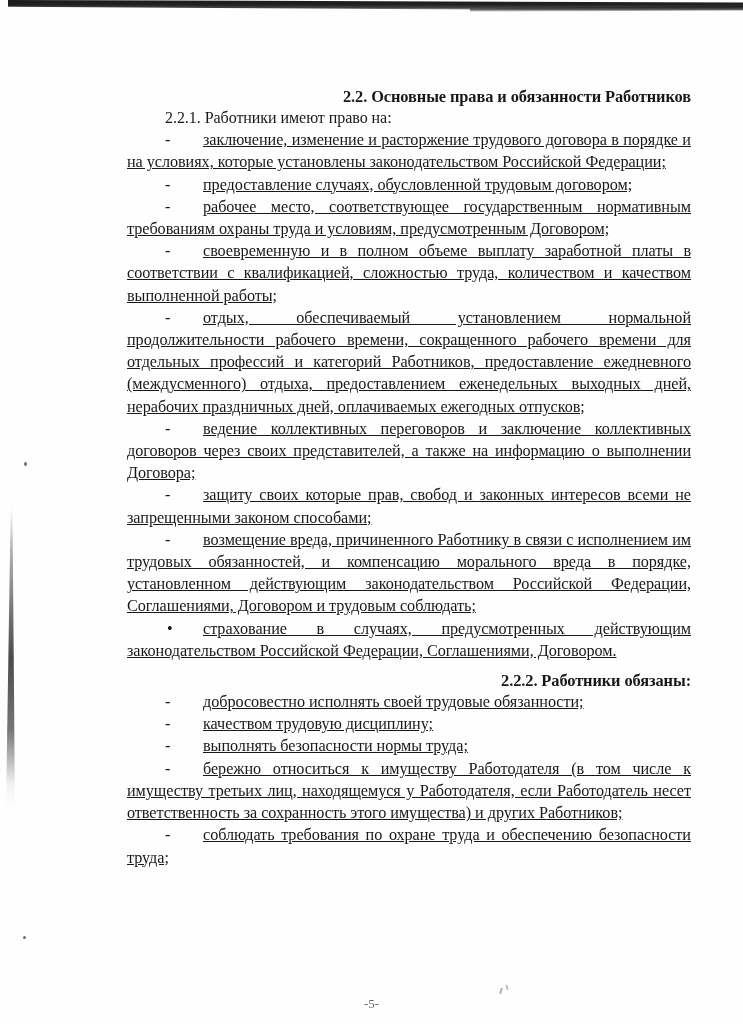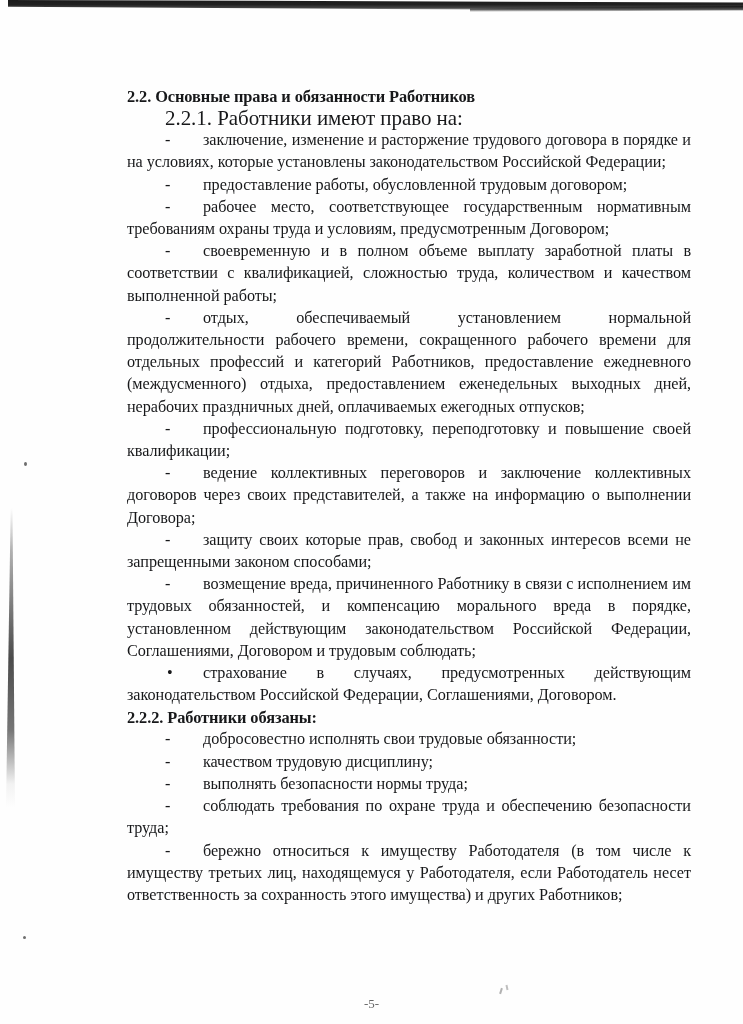--- a/index.html
+++ b/index.html
@@ -72,45 +72,46 @@
     position: absolute;
     left: 127px;
     top: 86px;
     width: 564px;
     color: #17181a;
   }
   h2.heading {
     margin: 0;
     font-size: 16.4px;
     font-weight: bold;
-    text-align: left;
+    text-align: right;
     line-height: 21px;
     letter-spacing: -0.1px;
   }
   h2.heading.sub {
-    margin-top: 1px;
+    margin-top: 8px;
   }
   p.para {
     margin: 0;
-    font-size: 21px;
+    font-size: 16px;
     line-height: 22.2px;
     text-align: justify;
     text-justify: inter-word;
     text-indent: 38px;
     letter-spacing: -0.05px;
   }
   
   p.bullet {
     margin: 0;
     font-size: 16.2px;
     line-height: 22.2px;
     text-align: justify;
     text-justify: inter-word;
     padding-left: 0;
     letter-spacing: -0.05px;
+    text-decoration: underline;
   }
   p.bullet .marker {
     display: inline-block;
     width: 38px;
     text-indent: 38px;
   }
   p.bullet .marker.dot {
     text-indent: 40px;
   }
   p.bullet .gap {
@@ -145,38 +146,37 @@
   <div class="speck s4"></div>
 
   <div class="content">
 
     <h2 class="heading">2.2. Основные права и обязанности Работников</h2>
 
     <p class="para">2.2.1. Работники имеют право на:</p>
 
     <div id="rights-list">
         <p class="bullet"><span class="marker">-</span><span class="gap">&nbsp;</span><span class="body">заключение, изменение и расторжение трудового договора в порядке и на условиях, которые установлены законодательством Российской Федерации;</span></p>
-        <p class="bullet"><span class="marker">-</span><span class="gap">&nbsp;</span><span class="body">предоставление работы, обусловленной трудовым договором;</span></p>
+        <p class="bullet"><span class="marker">-</span><span class="gap">&nbsp;</span><span class="body">предоставление случаях, обусловленной трудовым договором;</span></p>
         <p class="bullet"><span class="marker">-</span><span class="gap">&nbsp;</span><span class="body">рабочее место, соответствующее государственным нормативным требованиям охраны труда и условиям, предусмотренным Договором;</span></p>
         <p class="bullet"><span class="marker">-</span><span class="gap">&nbsp;</span><span class="body">своевременную и в полном объеме выплату заработной платы в соответствии с квалификацией, сложностью труда, количеством и качеством выполненной работы;</span></p>
         <p class="bullet"><span class="marker">-</span><span class="gap">&nbsp;</span><span class="body">отдых, обеспечиваемый установлением нормальной продолжительности рабочего времени, сокращенного рабочего времени для отдельных профессий и категорий Работников, предоставление ежедневного (междусменного) отдыха, предоставлением еженедельных выходных дней, нерабочих праздничных дней, оплачиваемых ежегодных отпусков;</span></p>
-        <p class="bullet"><span class="marker">-</span><span class="gap">&nbsp;</span><span class="body">профессиональную подготовку, переподготовку и повышение своей квалификации;</span></p>
         <p class="bullet"><span class="marker">-</span><span class="gap">&nbsp;</span><span class="body">ведение коллективных переговоров и заключение коллективных договоров через своих представителей, а также на информацию о выполнении Договора;</span></p>
         <p class="bullet"><span class="marker">-</span><span class="gap">&nbsp;</span><span class="body">защиту своих которые прав, свобод и законных интересов всеми не запрещенными законом способами;</span></p>
         <p class="bullet"><span class="marker">-</span><span class="gap">&nbsp;</span><span class="body">возмещение вреда, причиненного Работнику в связи с исполнением им трудовых обязанностей, и компенсацию морального вреда в порядке, установленном действующим законодательством Российской Федерации, Соглашениями, Договором и трудовым соблюдать;</span></p>
         <p class="bullet"><span class="marker dot">•</span><span class="gap">&nbsp;</span><span class="body">страхование в случаях, предусмотренных действующим законодательством Российской Федерации, Соглашениями, Договором.</span></p>
       </div>
 
     <h2 class="heading sub">2.2.2. Работники обязаны:</h2>
 
     <div id="duties-list">
-        <p class="bullet"><span class="marker">-</span><span class="gap">&nbsp;</span><span class="body">добросовестно исполнять свои трудовые обязанности;</span></p>
+        <p class="bullet"><span class="marker">-</span><span class="gap">&nbsp;</span><span class="body">добросовестно исполнять своей трудовые обязанности;</span></p>
         <p class="bullet"><span class="marker">-</span><span class="gap">&nbsp;</span><span class="body">качеством трудовую дисциплину;</span></p>
         <p class="bullet"><span class="marker">-</span><span class="gap">&nbsp;</span><span class="body">выполнять безопасности нормы труда;</span></p>
+        <p class="bullet"><span class="marker">-</span><span class="gap">&nbsp;</span><span class="body">бережно относиться к имуществу Работодателя (в том числе к имуществу третьих лиц, находящемуся у Работодателя, если Работодатель несет ответственность за сохранность этого имущества) и других Работников;</span></p>
         <p class="bullet"><span class="marker">-</span><span class="gap">&nbsp;</span><span class="body">соблюдать требования по охране труда и обеспечению безопасности труда;</span></p>
-        <p class="bullet"><span class="marker">-</span><span class="gap">&nbsp;</span><span class="body">бережно относиться к имуществу Работодателя (в том числе к имуществу третьих лиц, находящемуся у Работодателя, если Работодатель несет ответственность за сохранность этого имущества) и других Работников;</span></p>
       </div>
 
   </div>
 
   <div class="pagenum">-5-</div>
 
 </div>
 
 </body></html>

